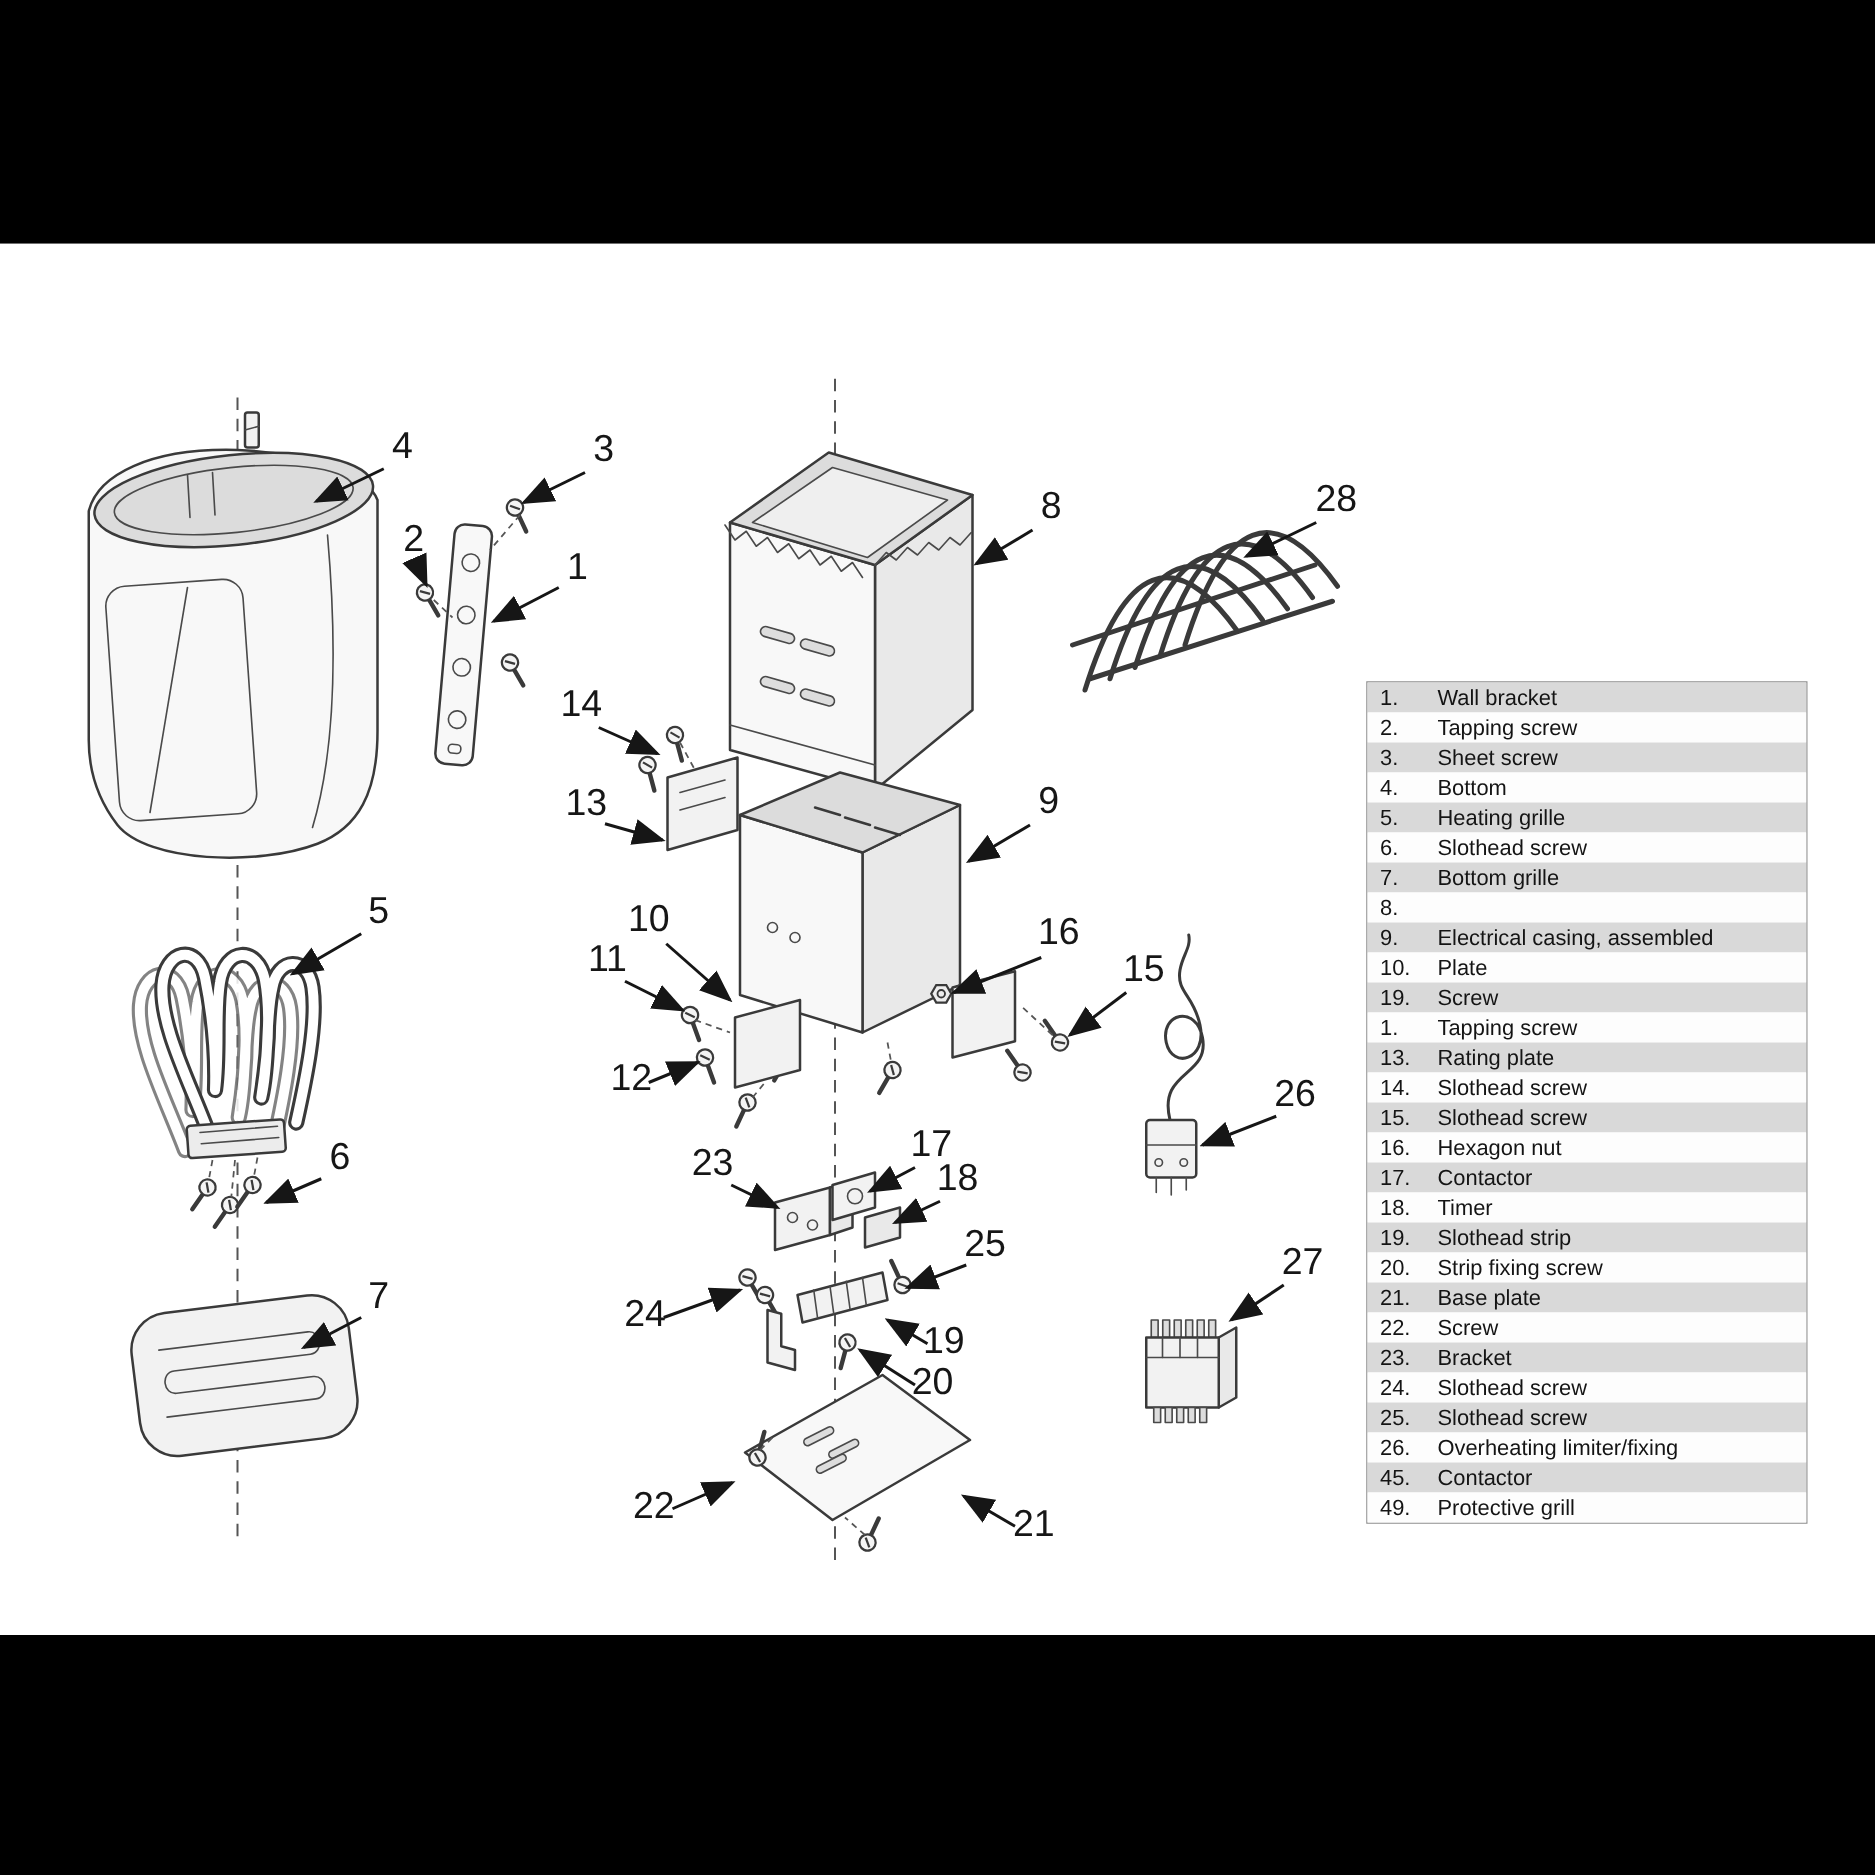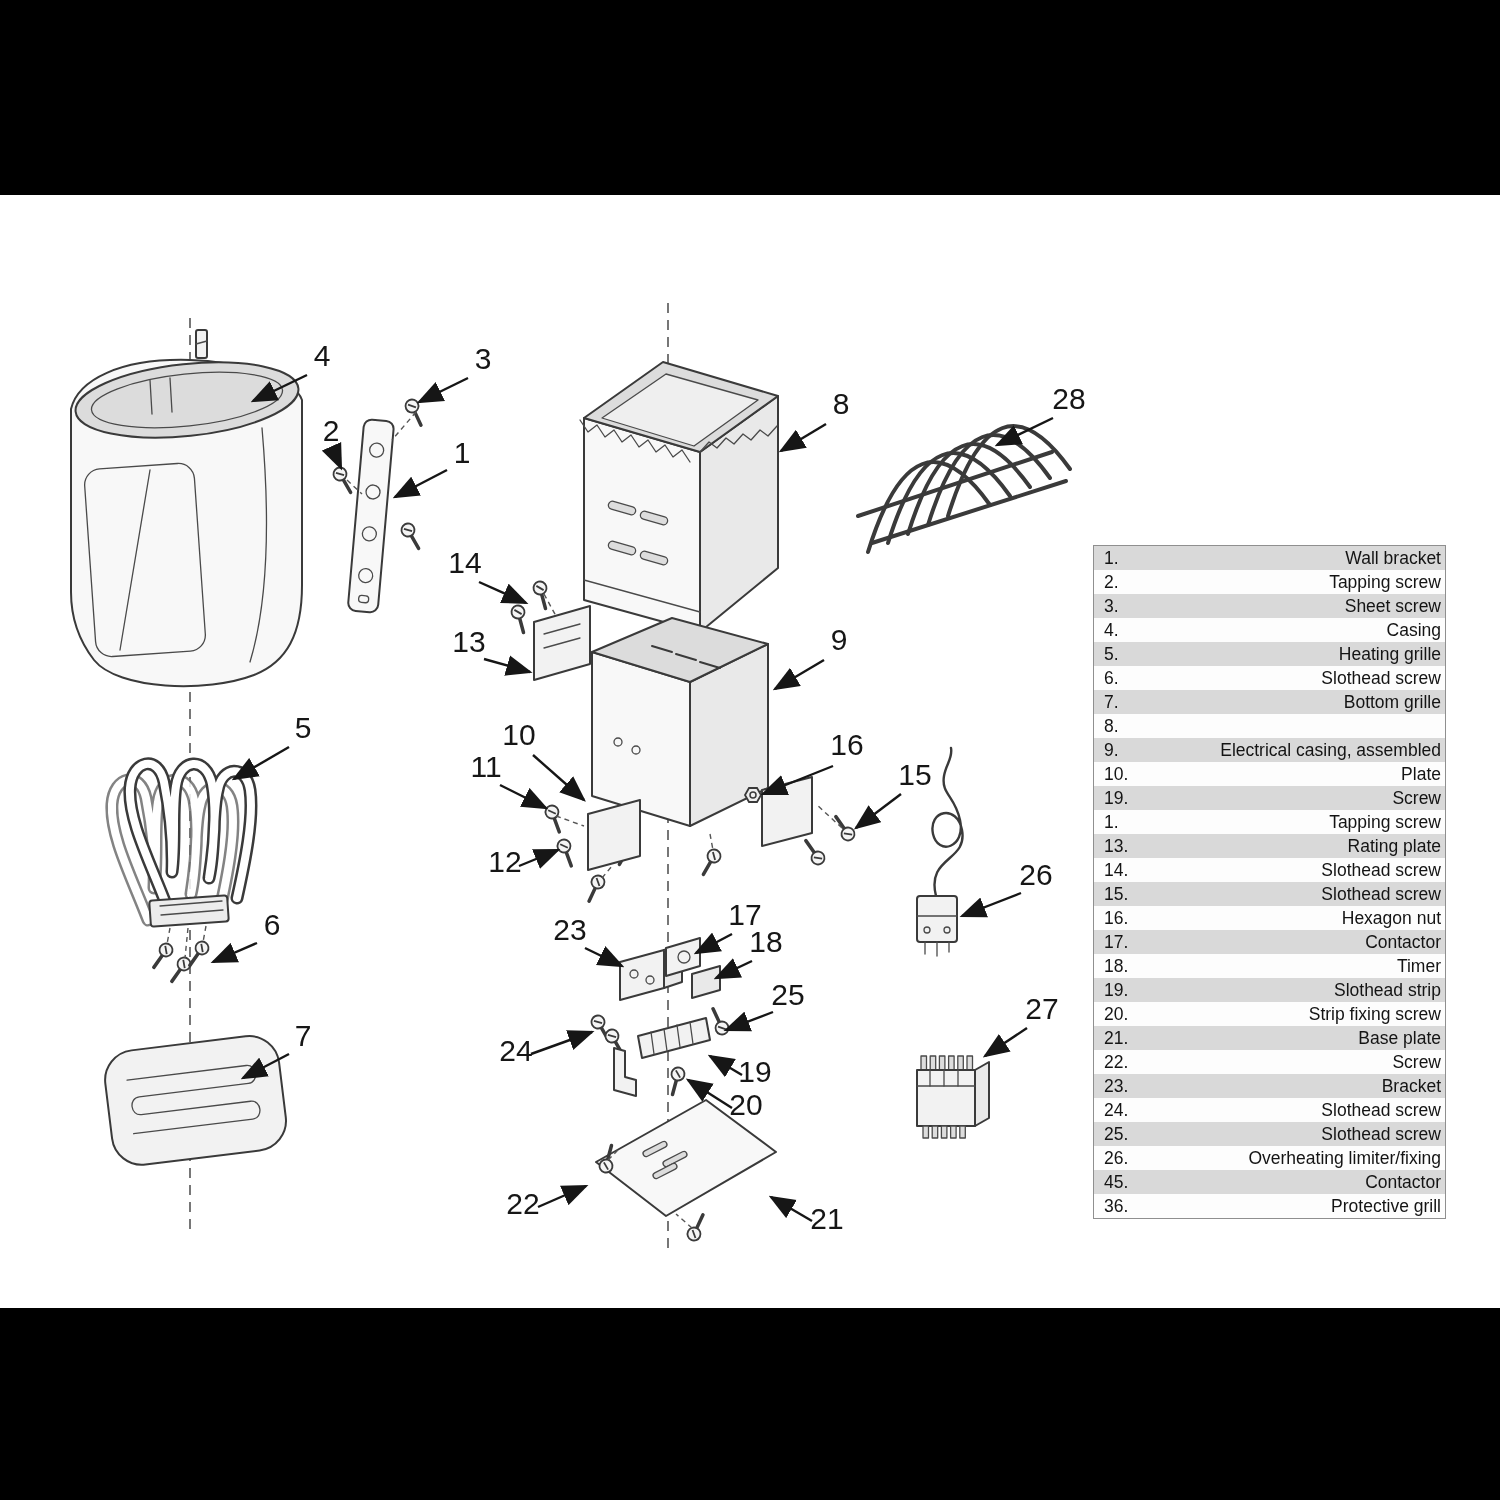--- a/index.html
+++ b/index.html
@@ -11,21 +11,21 @@
   .content{position:absolute;top:195px;left:0;width:1500px;height:1113px;background:#fff;}
   #diagram{position:absolute;left:0;top:0;width:1500px;height:1113px;}
 
   
   .parts-table{position:absolute;left:1093px;top:350px;width:353px;
                border:1.5px solid #8f8f8f;background:#fff;box-sizing:border-box;}
   .prow{display:flex;min-height:24px;line-height:24px;font-size:17.5px;color:#141414;}
   .prow.shade{background:#d9d9d9;}
   .prow.plain{background:#fdfdfd;}
   .pnum{width:46px;padding-left:10px;flex:none;}
-  .pname{flex:1;padding-right:4px;text-align:right;}
+  .pname{flex:1;padding-right:4px;}
 
   
   .s{stroke:#3a3a3a;stroke-width:2;stroke-linejoin:round;stroke-linecap:round;}
   .thin{stroke:#4a4a4a;stroke-width:1.3;stroke-linejoin:round;stroke-linecap:round;}
   .nf{fill:none;}
   .f0{fill:#f8f8f8;} .f1{fill:#e9e9e9;} .f2{fill:#dcdcdc;} .f3{fill:#f2f2f2;}
   .tube{stroke:#3a3a3a;stroke-width:13;fill:none;stroke-linecap:round;stroke-linejoin:round;}
   .tubein{stroke:#ffffff;stroke-width:8;fill:none;stroke-linecap:round;stroke-linejoin:round;}
   .tubeb{stroke:#6e6e6e;stroke-width:13;fill:none;stroke-linecap:round;stroke-linejoin:round;}
   .wire{stroke:#3a3a3a;stroke-width:4;fill:none;stroke-linecap:round;}
@@ -326,21 +326,21 @@
           <div class="prow plain">
             <div class="pnum">2.</div>
             <div class="pname">Tapping screw</div>
           </div>
           <div class="prow shade">
             <div class="pnum">3.</div>
             <div class="pname">Sheet screw</div>
           </div>
           <div class="prow plain">
             <div class="pnum">4.</div>
-            <div class="pname">Casing</div>
+            <div class="pname">Bottom</div>
           </div>
           <div class="prow shade">
             <div class="pnum">5.</div>
             <div class="pname">Heating grille</div>
           </div>
           <div class="prow plain">
             <div class="pnum">6.</div>
             <div class="pname">Slothead screw</div>
           </div>
           <div class="prow shade">
@@ -420,21 +420,21 @@
           </div>
           <div class="prow plain">
             <div class="pnum">26.</div>
             <div class="pname">Overheating limiter/fixing</div>
           </div>
           <div class="prow shade">
             <div class="pnum">45.</div>
             <div class="pname">Contactor</div>
           </div>
           <div class="prow plain">
-            <div class="pnum">36.</div>
+            <div class="pnum">49.</div>
             <div class="pname">Protective grill</div>
           </div>
         </div>
     </div>
   </div>
 
   <div class="letterbox bottom"></div>
 </div>
 
 </body></html>

